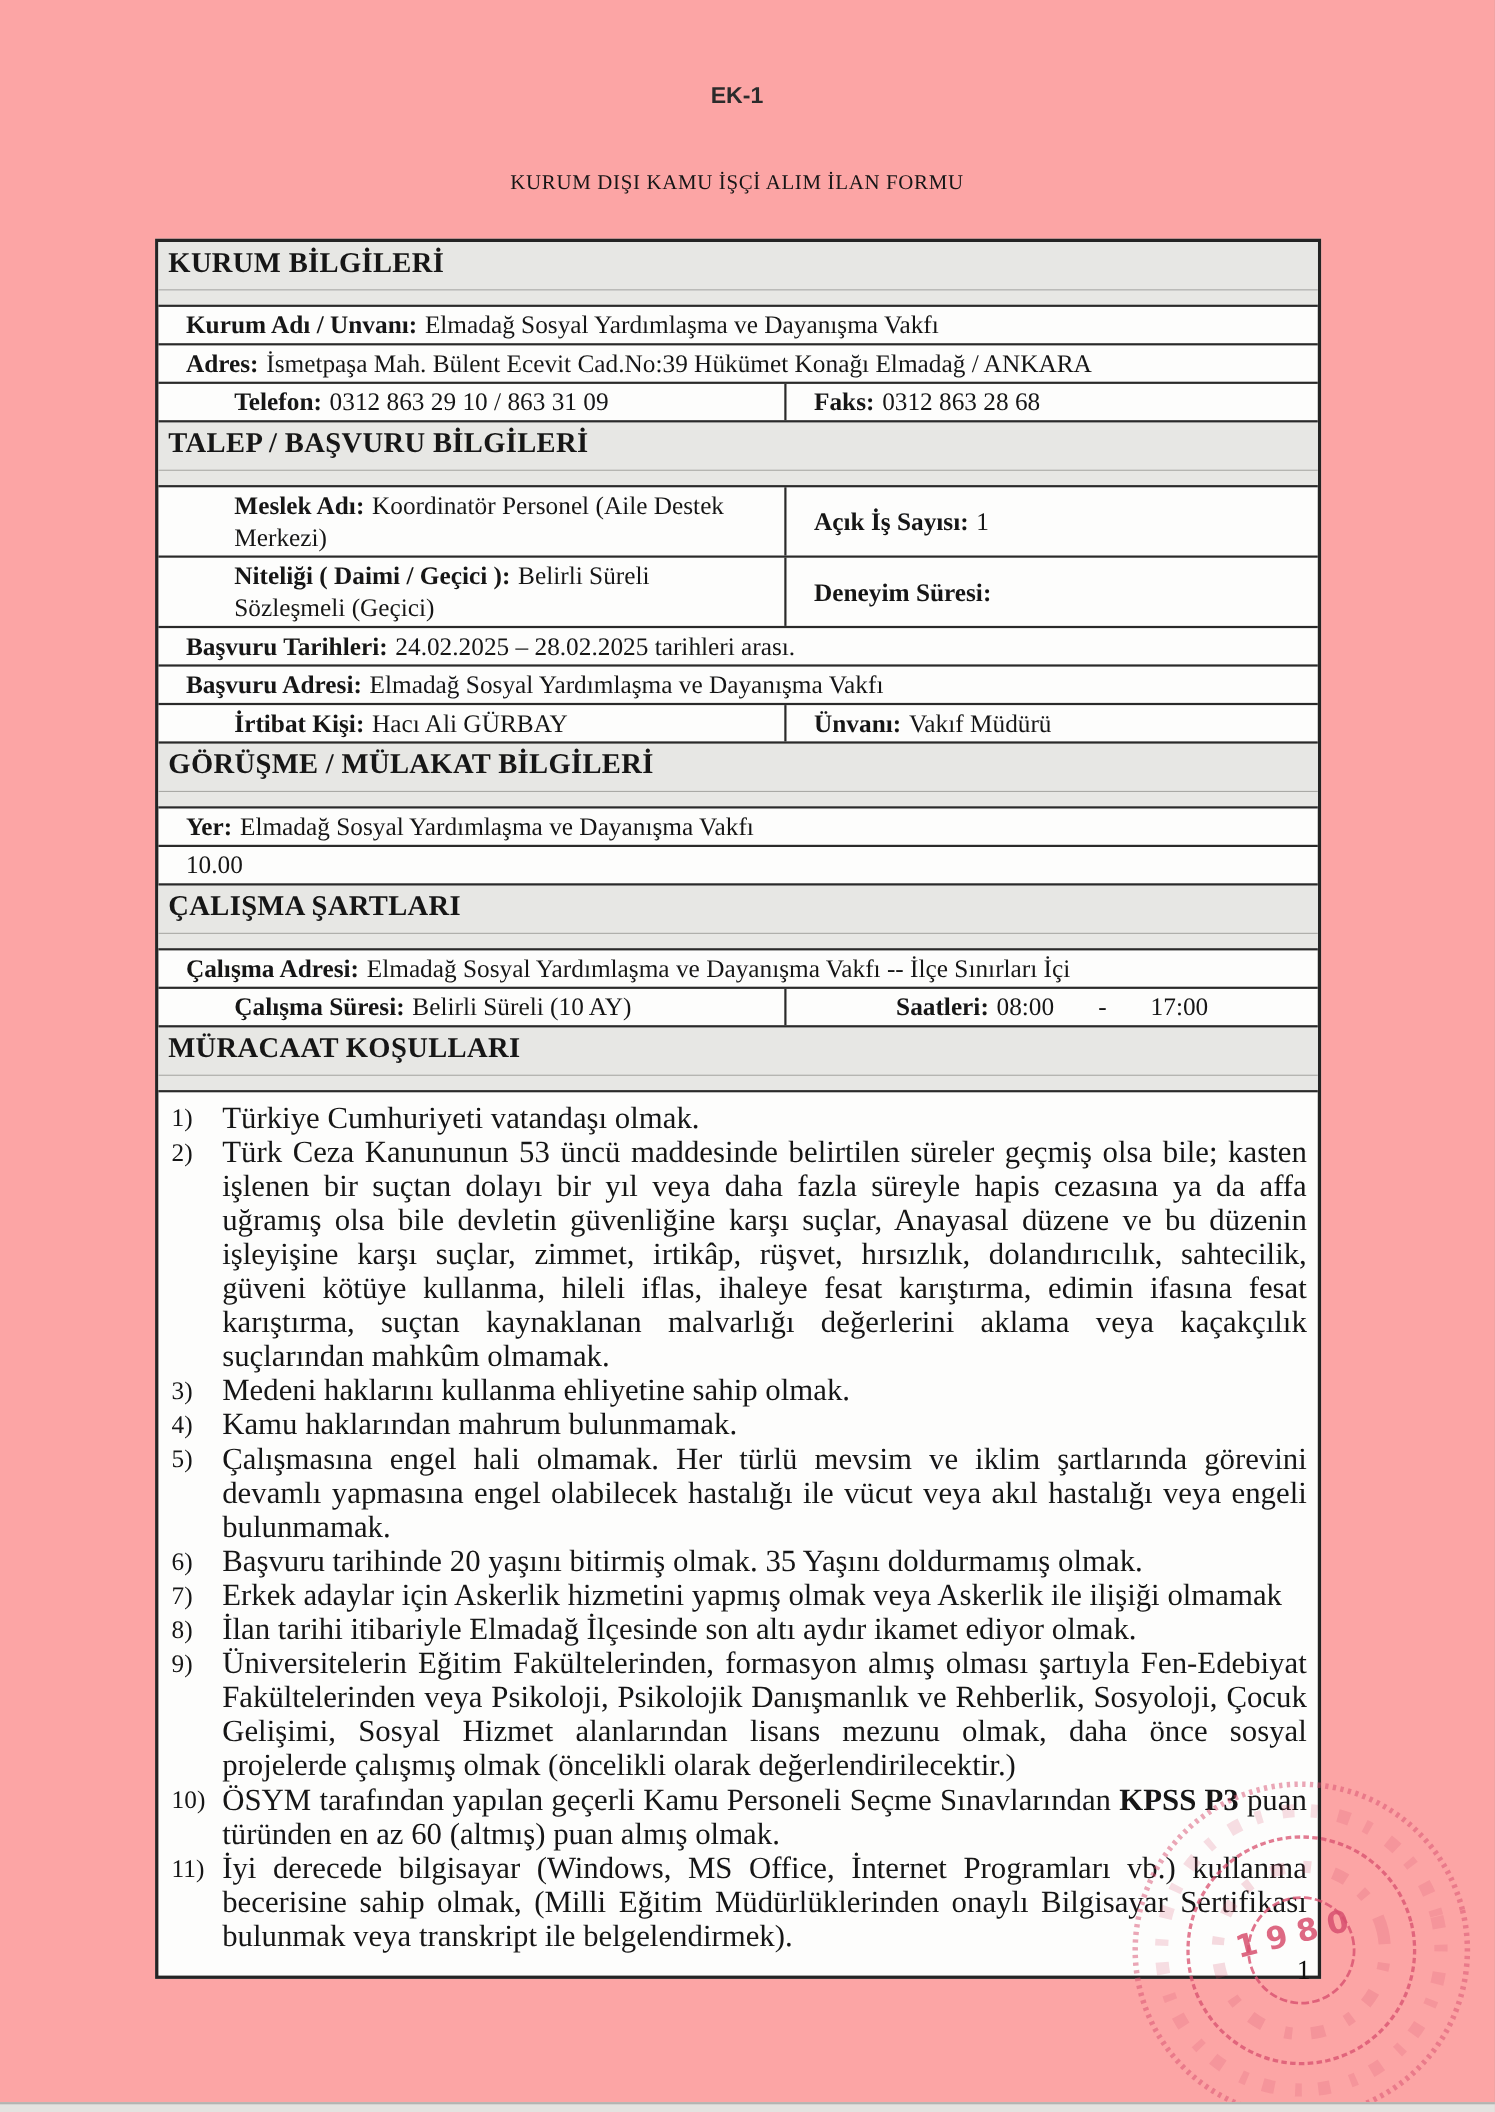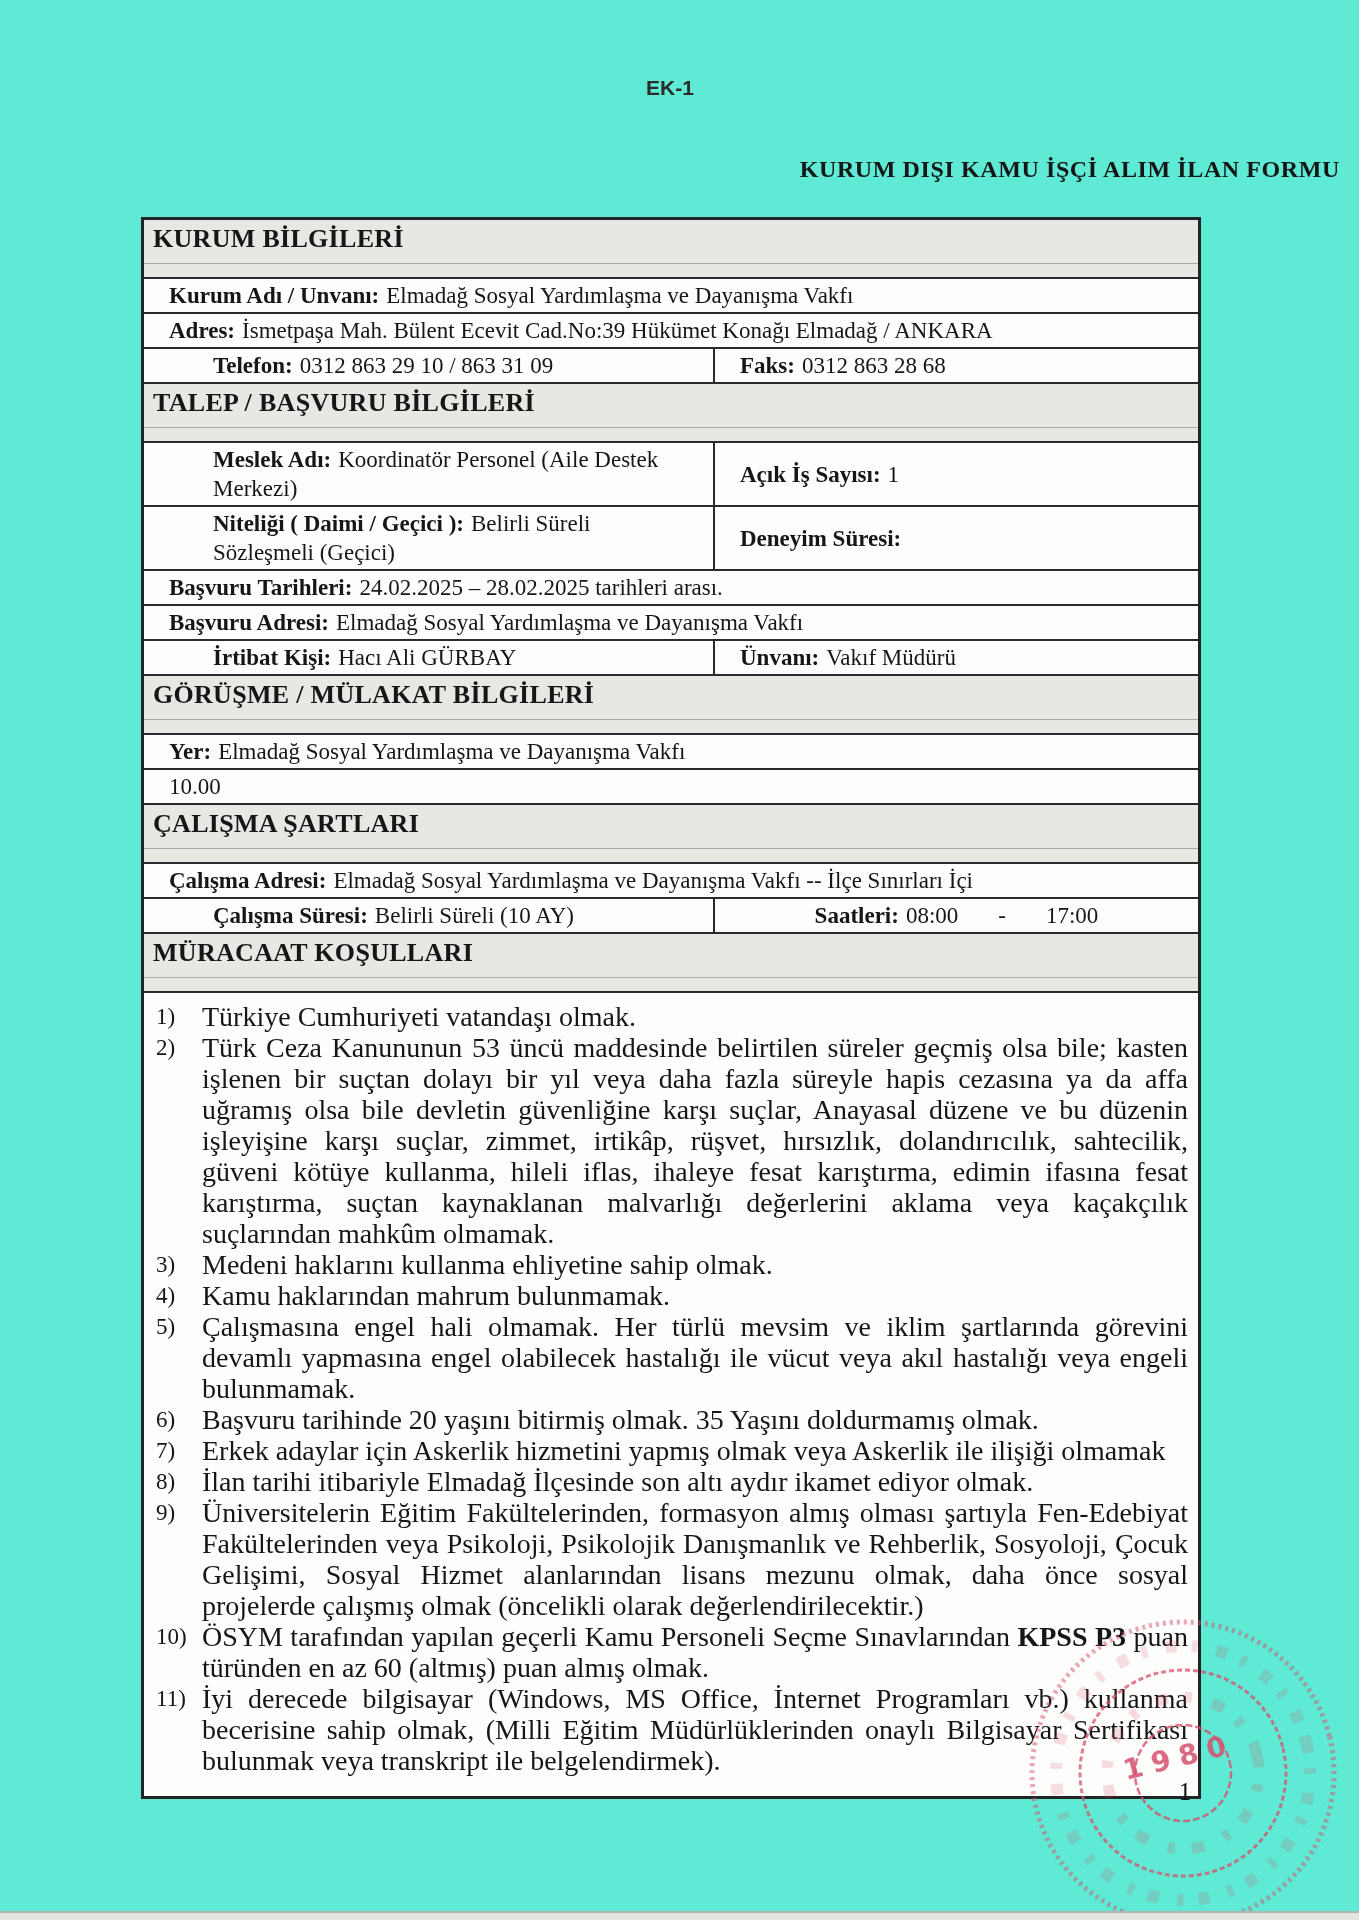--- a/index.html
+++ b/index.html
@@ -1,21 +1,21 @@
 <!DOCTYPE html>
 <html><head>
 <meta charset="utf-8">
 <style>
   html,body{margin:0;padding:0;background:#9a9a9a;}
-  .page{position:relative;width:1359px;height:1920px;background:#5eead4;overflow:hidden;
+  .page{position:relative;width:1359px;height:1920px;background:#fca5a5;overflow:hidden;
         font-family:"Liberation Serif",serif;color:#161616;margin:0 auto;}
   .annex{position:absolute;top:76px;left:0;width:1340px;text-align:center;
          font-family:"Liberation Sans",sans-serif;font-weight:bold;font-size:21px;color:#2b2b2b;}
-  .title{position:absolute;top:156px;left:0;width:1340px;text-align:right;
-         font-weight:bold;font-size:24px;letter-spacing:0.6px;}
+  .title{position:absolute;top:156px;left:0;width:1340px;text-align:center;
+         font-weight:normal;font-size:19px;letter-spacing:0.6px;}
   .doc-table{position:absolute;left:141px;top:217px;width:1054px;
              border:3px solid #242424;background:#fdfdfc;}
   .row{border-top:2px solid #2a2a2a;display:flex;}
   .row:first-child{border-top:none;}
   .sec{background:#e7e7e4;display:block;}
   .sec-text{font-weight:bold;font-size:26px;letter-spacing:0.3px;
             padding:2px 9px 7px;min-height:34px;line-height:34px;
             border-bottom:1px solid #a9a9a5;}
   .sec-strip{height:13px;}
   .cell{padding:2px 25px;font-size:23px;line-height:29px;box-sizing:border-box;}

